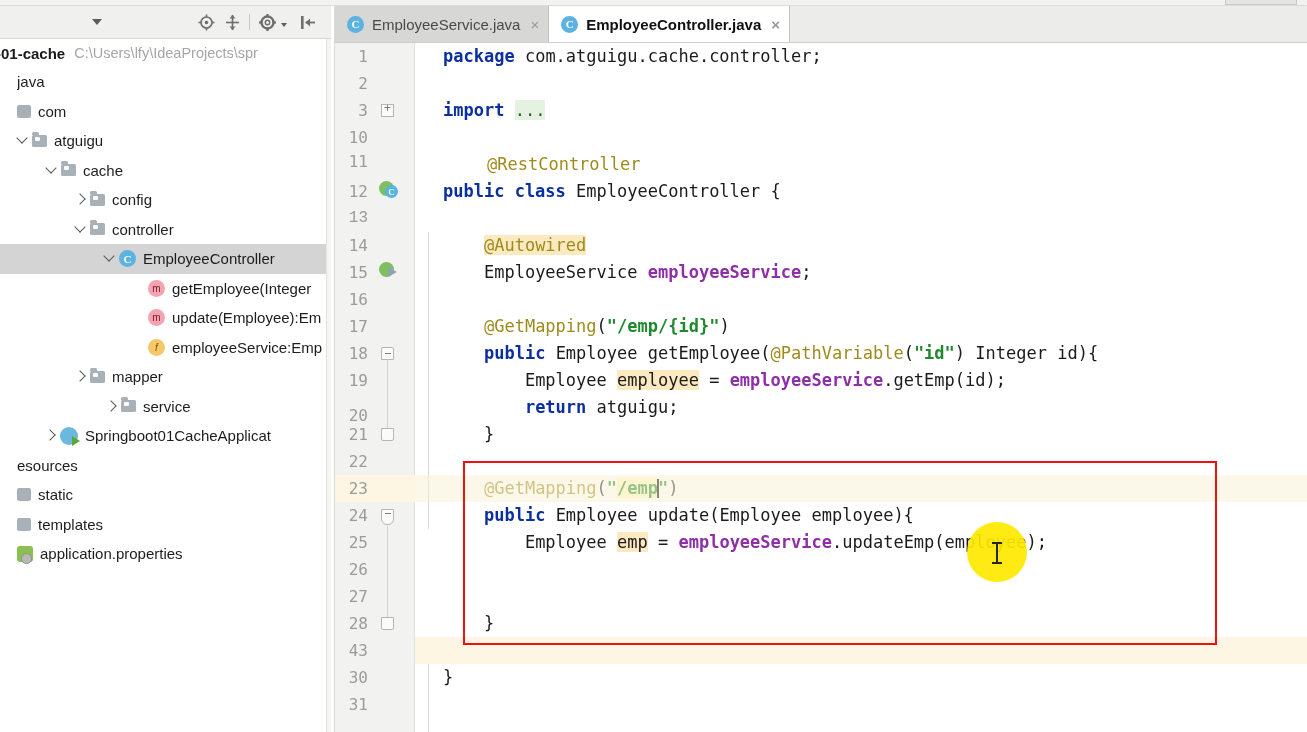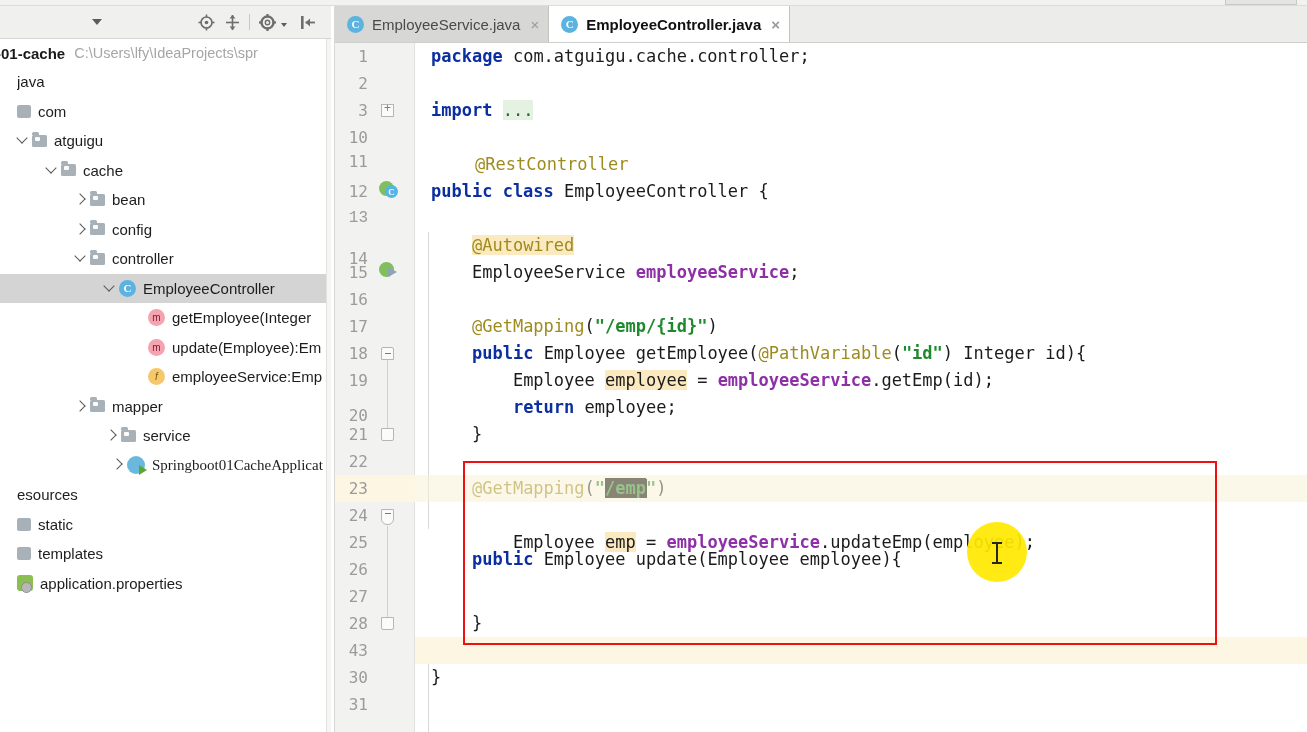--- a/index.html
+++ b/index.html
@@ -274,21 +274,21 @@
     position: relative; flex: 1 1 auto;
     background: #ffffff;
     overflow: hidden;
   }
   .cline {
     position: absolute; left: 0; right: 0; height: 27px; line-height: 27px;
     font-family: "DejaVu Sans Mono", monospace;
     font-size: 17px;
     white-space: pre;
     color: #1b1b1b;
-    padding-left: 16px;
+    padding-left: 28px;
   }
   .line-hl {
     position: absolute; left: 0; right: 0; height: 27px; background: #fcf6e3;
   }
   .indent-guide {
     position: absolute; width: 1px; background: #d8d8d4;
   }
 
   .kw   { color: #0b2fa0; font-weight: bold; }
   .ann  { color: #9e8b1e; }
@@ -413,79 +413,72 @@
           <span class="ico">
             <span class="folder"></span>
           </span>
           <span class="tlabel">cache</span>
         </div>
         <div class="trow" style="padding-left: 73px;">
           <span class="tw"><span class="chev right"></span></span>
           <span class="ico">
             <span class="folder"></span>
           </span>
-          <span class="tlabel">bean</span>
+          <span class="tlabel">config</span>
+        </div>
+        <div class="trow" style="padding-left: 73px;">
+          <span class="tw"><span class="chev down"></span></span>
+          <span class="ico">
+            <span class="folder"></span>
+          </span>
+          <span class="tlabel">controller</span>
+        </div>
+        <div class="trow selected" style="padding-left: 102px;">
+          <span class="tw"><span class="chev down"></span></span>
+          <span class="ico">
+            <span class="cls-ico">C</span>
+          </span>
+          <span class="tlabel">EmployeeController</span>
+        </div>
+        <div class="trow" style="padding-left: 131px;">
+          <span class="tw"></span>
+          <span class="ico">
+            <span class="m-ico">m</span>
+          </span>
+          <span class="tlabel">getEmployee(Integer</span>
+        </div>
+        <div class="trow" style="padding-left: 131px;">
+          <span class="tw"></span>
+          <span class="ico">
+            <span class="m-ico">m</span>
+          </span>
+          <span class="tlabel">update(Employee):Em</span>
+        </div>
+        <div class="trow" style="padding-left: 131px;">
+          <span class="tw"></span>
+          <span class="ico">
+            <span class="f-ico">f</span>
+          </span>
+          <span class="tlabel">employeeService:Emp</span>
         </div>
         <div class="trow" style="padding-left: 73px;">
           <span class="tw"><span class="chev right"></span></span>
           <span class="ico">
             <span class="folder"></span>
           </span>
-          <span class="tlabel">config</span>
-        </div>
-        <div class="trow" style="padding-left: 73px;">
-          <span class="tw"><span class="chev down"></span></span>
-          <span class="ico">
-            <span class="folder"></span>
-          </span>
-          <span class="tlabel">controller</span>
-        </div>
-        <div class="trow selected" style="padding-left: 102px;">
-          <span class="tw"><span class="chev down"></span></span>
-          <span class="ico">
-            <span class="cls-ico">C</span>
-          </span>
-          <span class="tlabel">EmployeeController</span>
-        </div>
-        <div class="trow" style="padding-left: 131px;">
-          <span class="tw"></span>
-          <span class="ico">
-            <span class="m-ico">m</span>
-          </span>
-          <span class="tlabel">getEmployee(Integer</span>
-        </div>
-        <div class="trow" style="padding-left: 131px;">
-          <span class="tw"></span>
-          <span class="ico">
-            <span class="m-ico">m</span>
-          </span>
-          <span class="tlabel">update(Employee):Em</span>
-        </div>
-        <div class="trow" style="padding-left: 131px;">
-          <span class="tw"></span>
-          <span class="ico">
-            <span class="f-ico">f</span>
-          </span>
-          <span class="tlabel">employeeService:Emp</span>
-        </div>
-        <div class="trow" style="padding-left: 73px;">
-          <span class="tw"><span class="chev right"></span></span>
-          <span class="ico">
-            <span class="folder"></span>
-          </span>
           <span class="tlabel">mapper</span>
         </div>
         <div class="trow" style="padding-left: 104px;">
           <span class="tw"><span class="chev right"></span></span>
           <span class="ico">
             <span class="folder"></span>
           </span>
           <span class="tlabel">service</span>
         </div>
-        <div class="trow" style="padding-left: 110px; font-family: Liberation Serif, serif;">
+        <div class="trow" style="padding-left: 43px;">
           <span class="tw"><span class="chev right"></span></span>
           <span class="ico">
             <span class="spring-ico"></span>
           </span>
           <span class="tlabel">Springboot01CacheApplicat</span>
         </div>
         <div class="trow">
           <span class="tw"></span>
           <span class="tlabel">esources</span>
         </div>
@@ -534,21 +527,21 @@
 
     <div class="code-wrap">
       <div class="gutter" id="gutter">
           <div class="gut-line" style="top: 0px;">1</div>
           <div class="gut-line" style="top: 27px;">2</div>
           <div class="gut-line" style="top: 54px;">3</div>
           <div class="gut-line" style="top: 81px;">10</div>
           <div class="gut-line" style="top: 105px;">11</div>
           <div class="gut-line" style="top: 135px;">12</div>
           <div class="gut-line" style="top: 162px; font-family: Liberation Mono, monospace;">13</div>
-          <div class="gut-line" style="top: 202px;">14</div>
+          <div class="gut-line" style="top: 189px;">14</div>
           <div class="gut-line" style="top: 216px;">15</div>
           <div class="gut-line" style="top: 243px;">16</div>
           <div class="gut-line" style="top: 270px;">17</div>
           <div class="gut-line" style="top: 297px;">18</div>
           <div class="gut-line" style="top: 324px;">19</div>
           <div class="gut-line" style="top: 359px;">20</div>
           <div class="gut-line" style="top: 378px;">21</div>
           <div class="gut-line" style="top: 405px;">22</div>
           <div class="gut-hl" style="top: 432px;"></div>
           <div class="gut-line" style="top: 432px;">23</div>
@@ -589,25 +582,25 @@
         <div class="cline" style="top:81px;"></div>
         <div class="cline" style="top:108px;margin-left:44px;"><span class="ann">@RestController</span></div>
         <div class="cline" style="top:135px;"><span class="kw">public class</span> <span class="pl">EmployeeController {</span></div>
         <div class="cline" style="top:162px;"></div>
         <div class="cline" style="top:189px;">    <span class="ann hlw">@Autowired</span></div>
         <div class="cline" style="top:216px;">    <span class="pl">EmployeeService</span> <span class="fld">employeeService</span><span class="pl">;</span></div>
         <div class="cline" style="top:243px;"></div>
         <div class="cline" style="top:270px;">    <span class="ann">@GetMapping</span><span class="pl">(</span><span class="str">"/emp/{id}"</span><span class="pl">)</span></div>
         <div class="cline" style="top:297px;">    <span class="kw">public</span> <span class="pl">Employee getEmployee(</span><span class="ann">@PathVariable</span><span class="pl">(</span><span class="str">"id"</span><span class="pl">) Integer id){</span></div>
         <div class="cline" style="top:324px;">        <span class="pl">Employee </span><span class="pl hlw">employee</span><span class="pl"> = </span><span class="fld">employeeService</span><span class="pl">.getEmp(id);</span></div>
-        <div class="cline" style="top:351px;">        <span class="kw">return</span> <span class="pl">employee;</span></div>
+        <div class="cline" style="top:351px;">        <span class="kw">return</span> <span class="pl">atguigu;</span></div>
         <div class="cline" style="top:378px;">    <span class="pl">}</span></div>
         <div class="cline" style="top:405px;"></div>
-        <div class="cline" style="top:432px;">    <span class="ann">@GetMapping</span><span class="pl">(</span><span class="str">"</span><span class="str" style="background:#000000;">/emp</span><span class="caret"></span><span class="str">"</span><span class="pl">)</span></div>
-        <div class="cline" style="top:459px;margin-top:44px;">    <span class="kw">public</span> <span class="pl">Employee update(Employee employee){</span></div>
+        <div class="cline" style="top:432px;">    <span class="ann">@GetMapping</span><span class="pl">(</span><span class="str">"</span><span class="str" style="background:#fef9c3;">/emp</span><span class="caret"></span><span class="str">"</span><span class="pl">)</span></div>
+        <div class="cline" style="top:459px;">    <span class="kw">public</span> <span class="pl">Employee update(Employee employee){</span></div>
         <div class="cline" style="top:486px;">        <span class="pl">Employee </span><span class="pl hlw">emp</span><span class="pl"> = </span><span class="fld">employeeService</span><span class="pl">.updateEmp(employee);</span></div>
         <div class="cline" style="top:513px;"></div>
         <div class="cline" style="top:567px;">    <span class="pl">}</span></div>
         <div class="cline" style="top:594px;"></div>
         <div class="cline" style="top:621px;"><span class="pl">}</span></div>
         <div class="cline" style="top:648px;"></div>
 
       </div>
     </div>
   </div>

